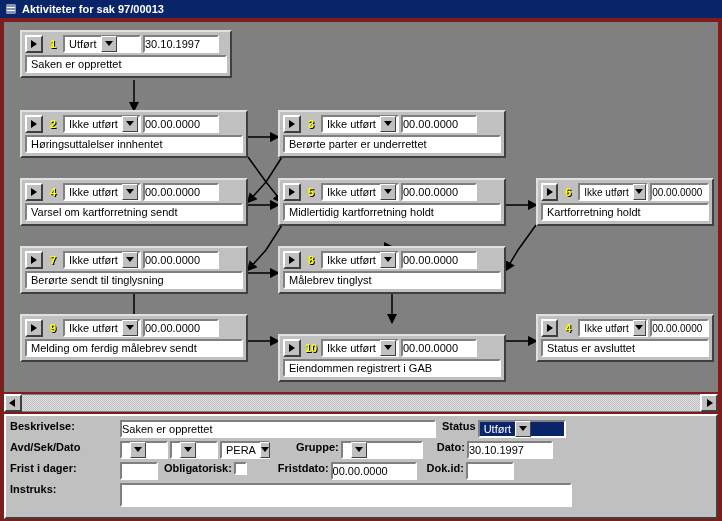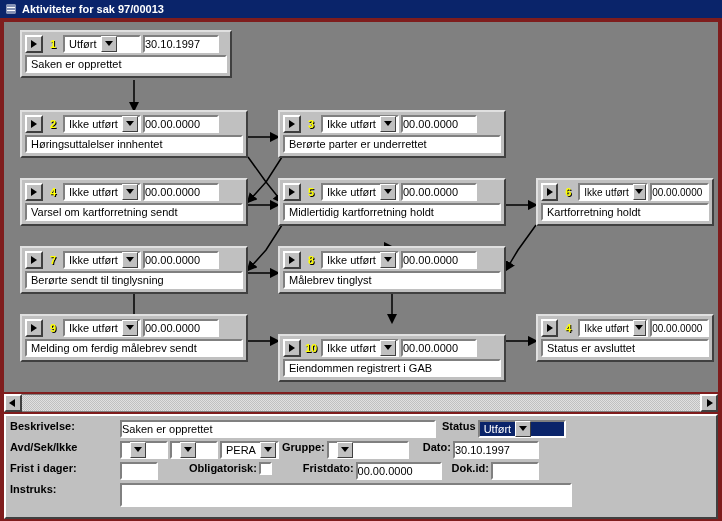--- a/index.html
+++ b/index.html
@@ -497,62 +497,62 @@
         <span class="dd-text">Utført</span>
         <span class="dd-btn">
             <svg width="8" height="6">
               <path d="M0 0 L8 0 L4 5 z" fill="#000"></path>
             </svg>
           </span>
       </span>
     </div>
 
     <div class="form-row">
-      <span class="lbl" style="width:108px">Avd/Sek/Ikke</span>
+      <span class="lbl" style="width:108px">Avd/Sek/Dato</span>
       <span class="dropdown" style="width:48px">
         <span class="dd-text"></span>
         <span class="dd-btn">
             <svg width="8" height="6">
               <path d="M0 0 L8 0 L4 5 z" fill="#000"></path>
             </svg>
           </span>
       </span>
       <span class="dropdown" style="width:48px">
         <span class="dd-text"></span>
         <span class="dd-btn">
             <svg width="8" height="6">
               <path d="M0 0 L8 0 L4 5 z" fill="#000"></path>
             </svg>
           </span>
       </span>
-      <span class="dropdown" style="width:59px">
+      <span class="dropdown" style="width:50px">
         <span class="dd-text">PERA</span>
         <span class="dd-btn">
             <svg width="8" height="6">
               <path d="M0 0 L8 0 L4 5 z" fill="#000"></path>
             </svg>
           </span>
       </span>
-      <span class="lbl" style="margin-left:1px">Gruppe:</span>
+      <span class="lbl" style="margin-left:24px">Gruppe:</span>
       <span class="dropdown" style="width:82px">
         <span class="dd-text"></span>
         <span class="dd-btn">
             <svg width="8" height="6">
               <path d="M0 0 L8 0 L4 5 z" fill="#000"></path>
             </svg>
           </span>
       </span>
       <span class="lbl" style="margin-left:12px">Dato:</span>
       <span class="field" style="width:86px">30.10.1997</span>
     </div>
 
     <div class="form-row">
       <span class="lbl" style="width:108px">Frist i dager:</span>
       <span class="field" style="width:38px"></span>
-      <span class="lbl" style="margin-left:29px">Obligatorisk:</span>
+      <span class="lbl" style="margin-left:4px">Obligatorisk:</span>
       <span class="checkbox"></span>
       <span class="lbl" style="margin-left:29px">Fristdato:</span>
       <span class="field" style="width:86px">00.00.0000</span>
       <span class="lbl" style="margin-left:8px">Dok.id:</span>
       <span class="field" style="width:48px"></span>
     </div>
 
     <div class="form-row" style="align-items:flex-start">
       <span class="lbl" style="width:108px">Instruks:</span>
       <span class="field" style="width:452px; height:24px"></span>

